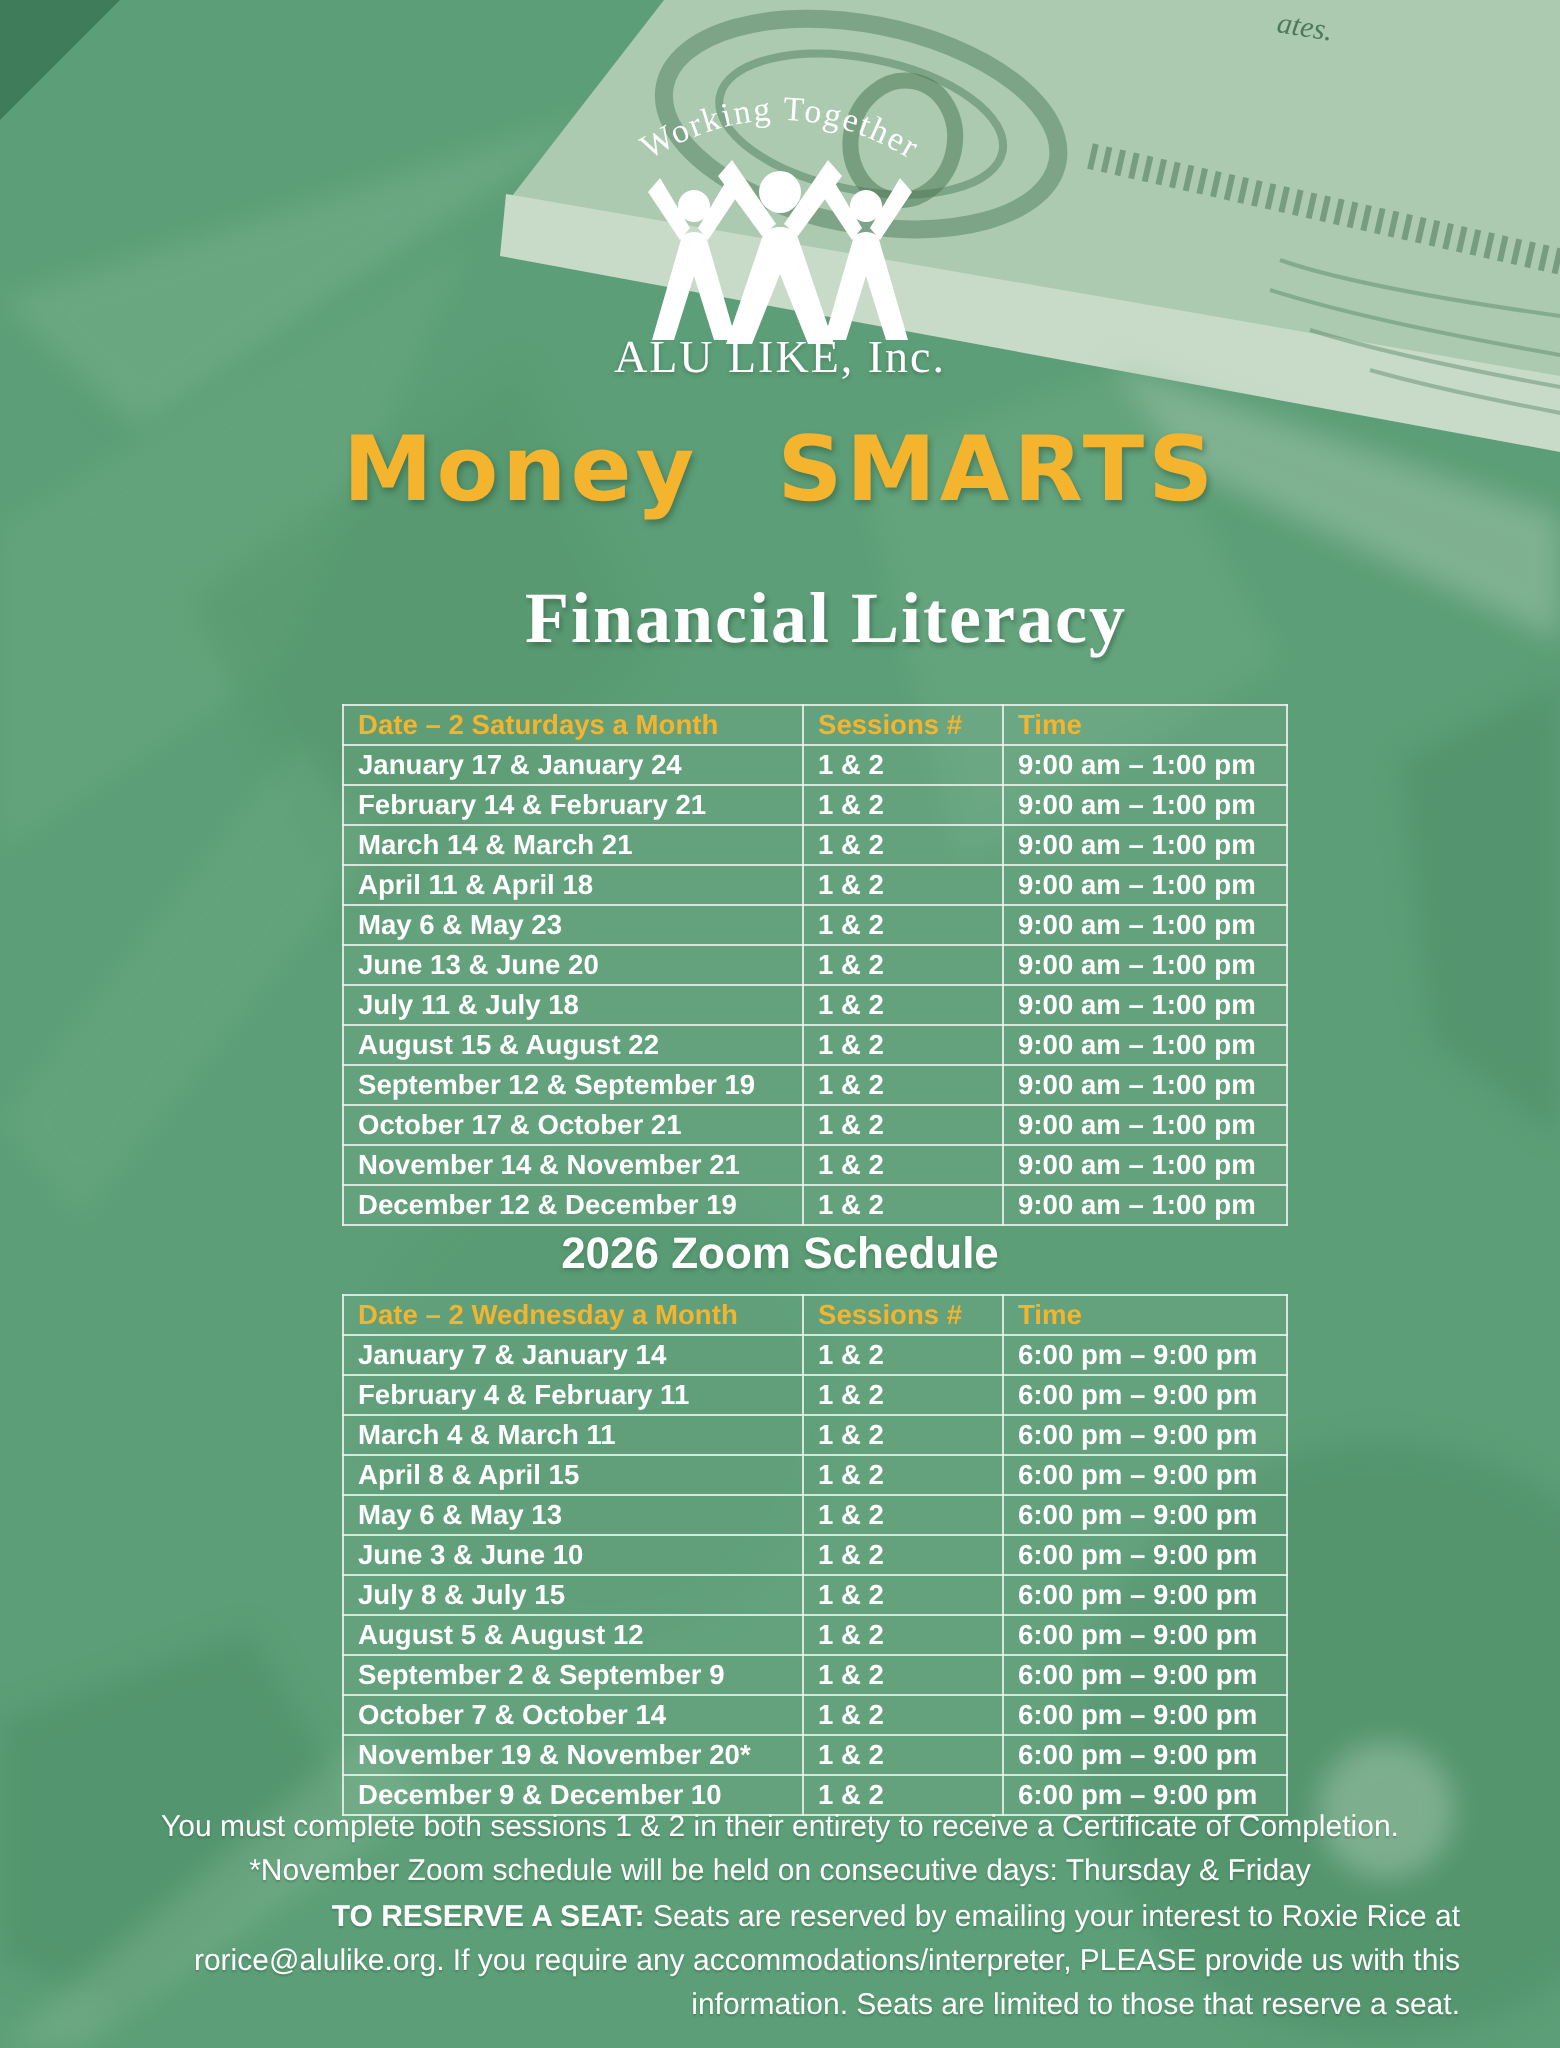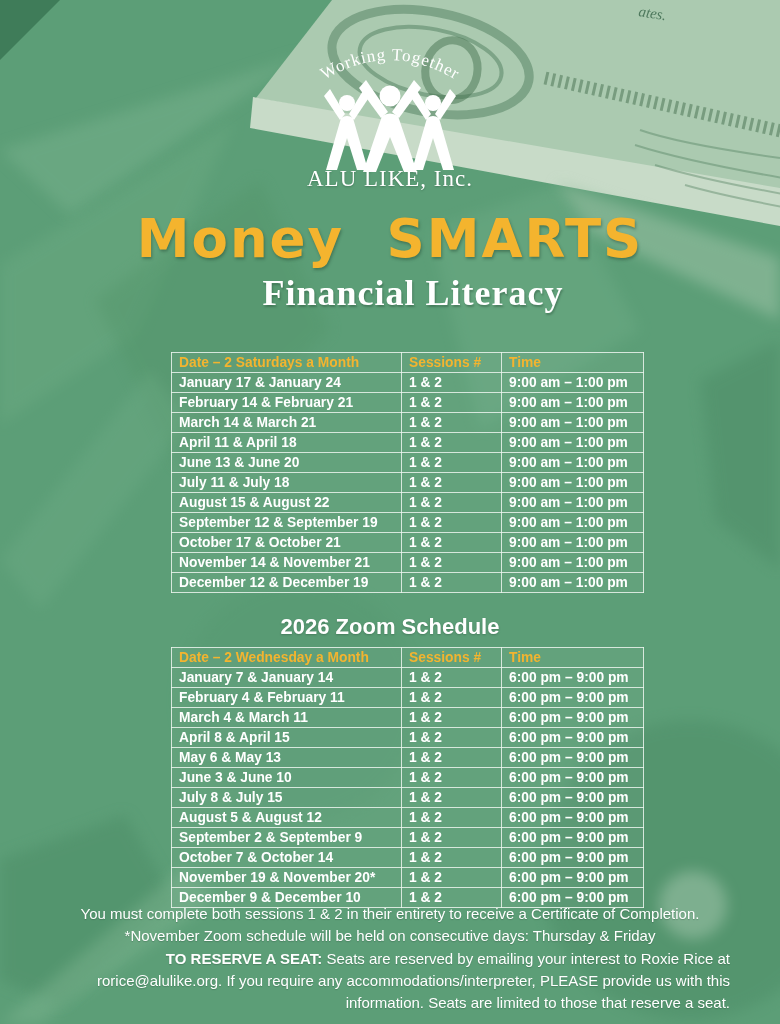--- a/index.html
+++ b/index.html
@@ -14,25 +14,25 @@
 
   .org-name {
     top:166px; color:#ffffff;
     font-family:"Liberation Serif", serif;
     font-size:23px; letter-spacing:1px;
     text-shadow:0 1px 2px rgba(30,60,45,.35);
   }
   .main-title {
     top:208px; color:#F4B42E;
     font-family:"DejaVu Sans", sans-serif;
-    font-size:53px; font-weight:bold; letter-spacing:2px; word-spacing:22px;
+    font-size:45px; font-weight:bold; letter-spacing:2px; word-spacing:22px;
     text-shadow:1px 2px 3px rgba(35,70,50,.45);
   }
   .sub-title {
-    top:272px; color:#ffffff;
+    top:288px; color:#ffffff;
     font-family:"Liberation Serif", serif;
     font-size:36px; font-weight:bold; letter-spacing:1px;
     text-shadow:1px 2px 2px rgba(35,70,50,.4);
     padding-left:46px;
   }
   .sched-title {
     color:#ffffff; font-size:22px; font-weight:bold;
     text-shadow:0 1px 2px rgba(35,70,50,.35);
   }
   .sched-title.t1 { top:319px; }
@@ -175,20 +175,25 @@
           <td>March 14 &amp; March 21</td>
           <td>1 &amp; 2</td>
           <td>9:00 am – 1:00 pm</td>
         </tr>
         <tr>
           <td>April 11 &amp; April 18</td>
           <td>1 &amp; 2</td>
           <td>9:00 am – 1:00 pm</td>
         </tr>
         <tr>
+          <td>May 6 &amp; May 23</td>
+          <td>1 &amp; 2</td>
+          <td>9:00 am – 1:00 pm</td>
+        </tr>
+        <tr>
           <td>June 13 &amp; June 20</td>
           <td>1 &amp; 2</td>
           <td>9:00 am – 1:00 pm</td>
         </tr>
         <tr>
           <td>July 11 &amp; July 18</td>
           <td>1 &amp; 2</td>
           <td>9:00 am – 1:00 pm</td>
         </tr>
         <tr>

